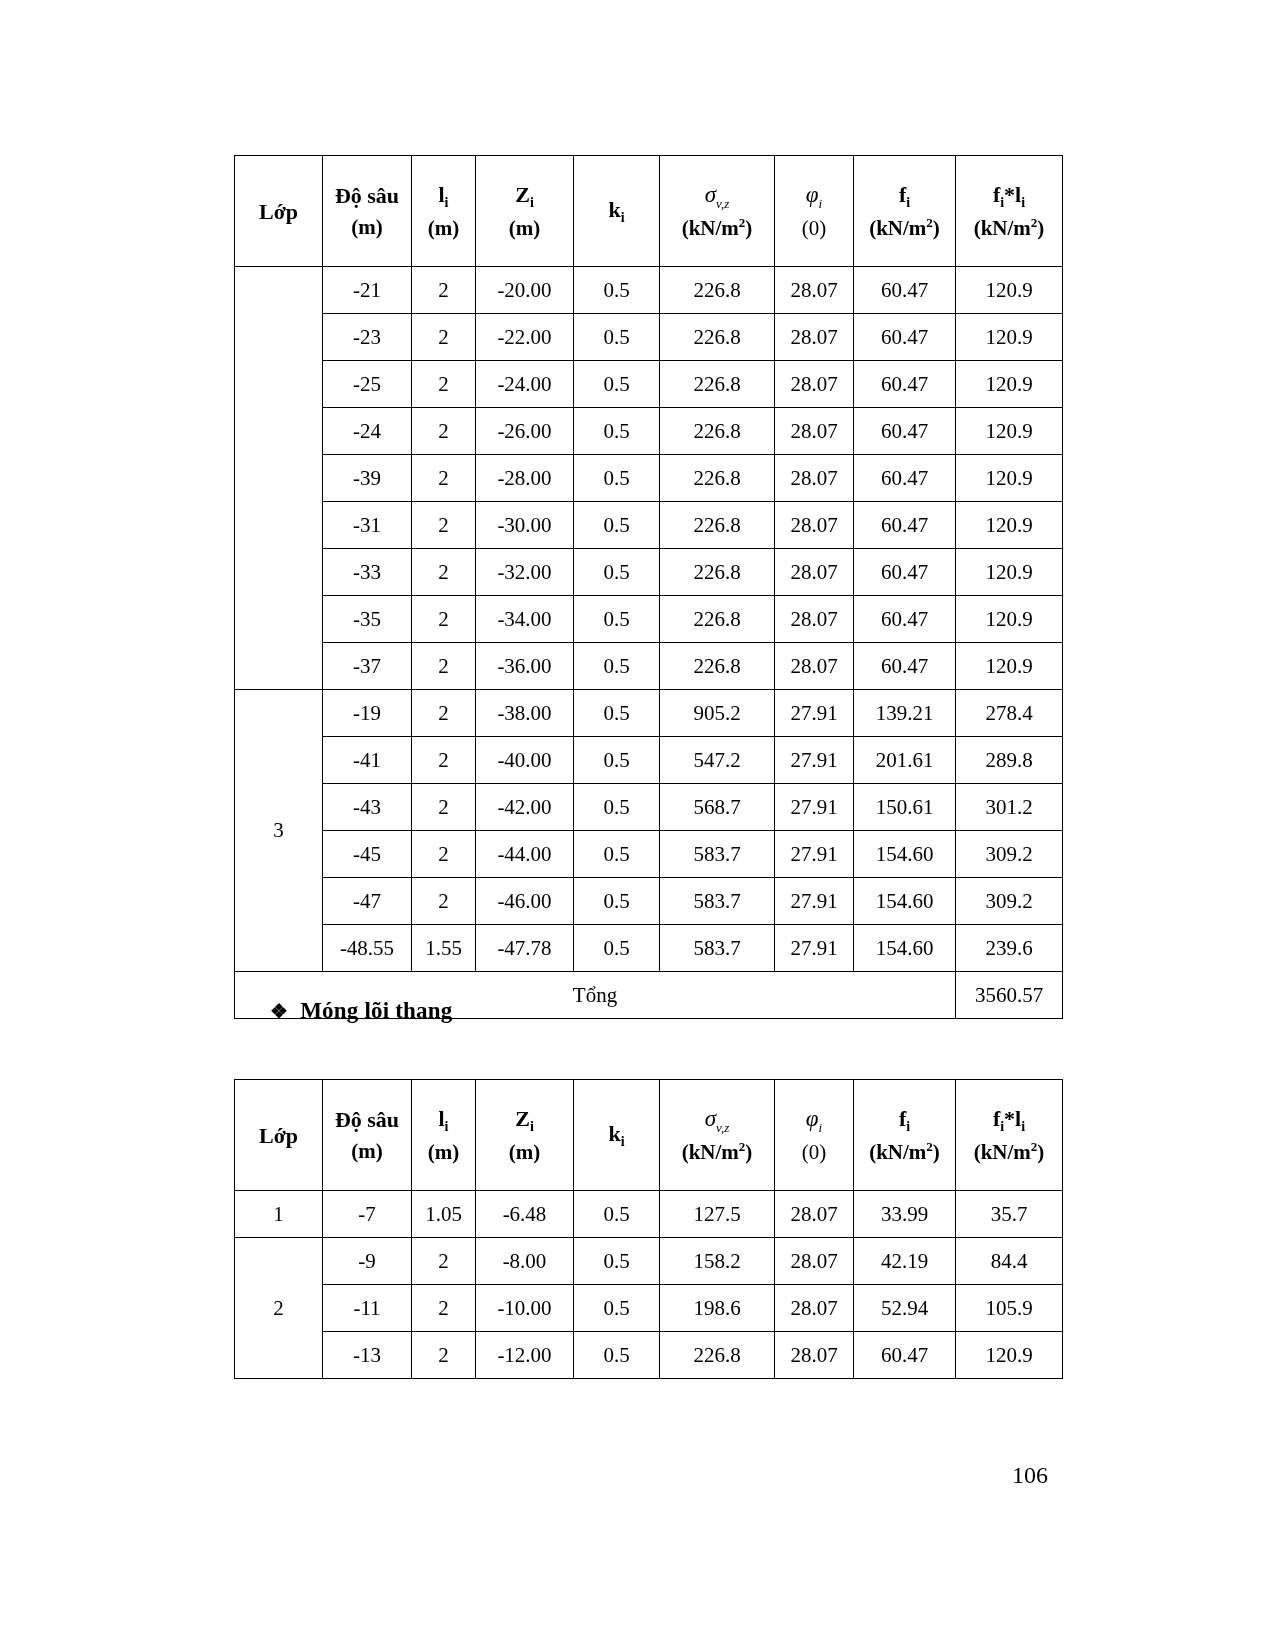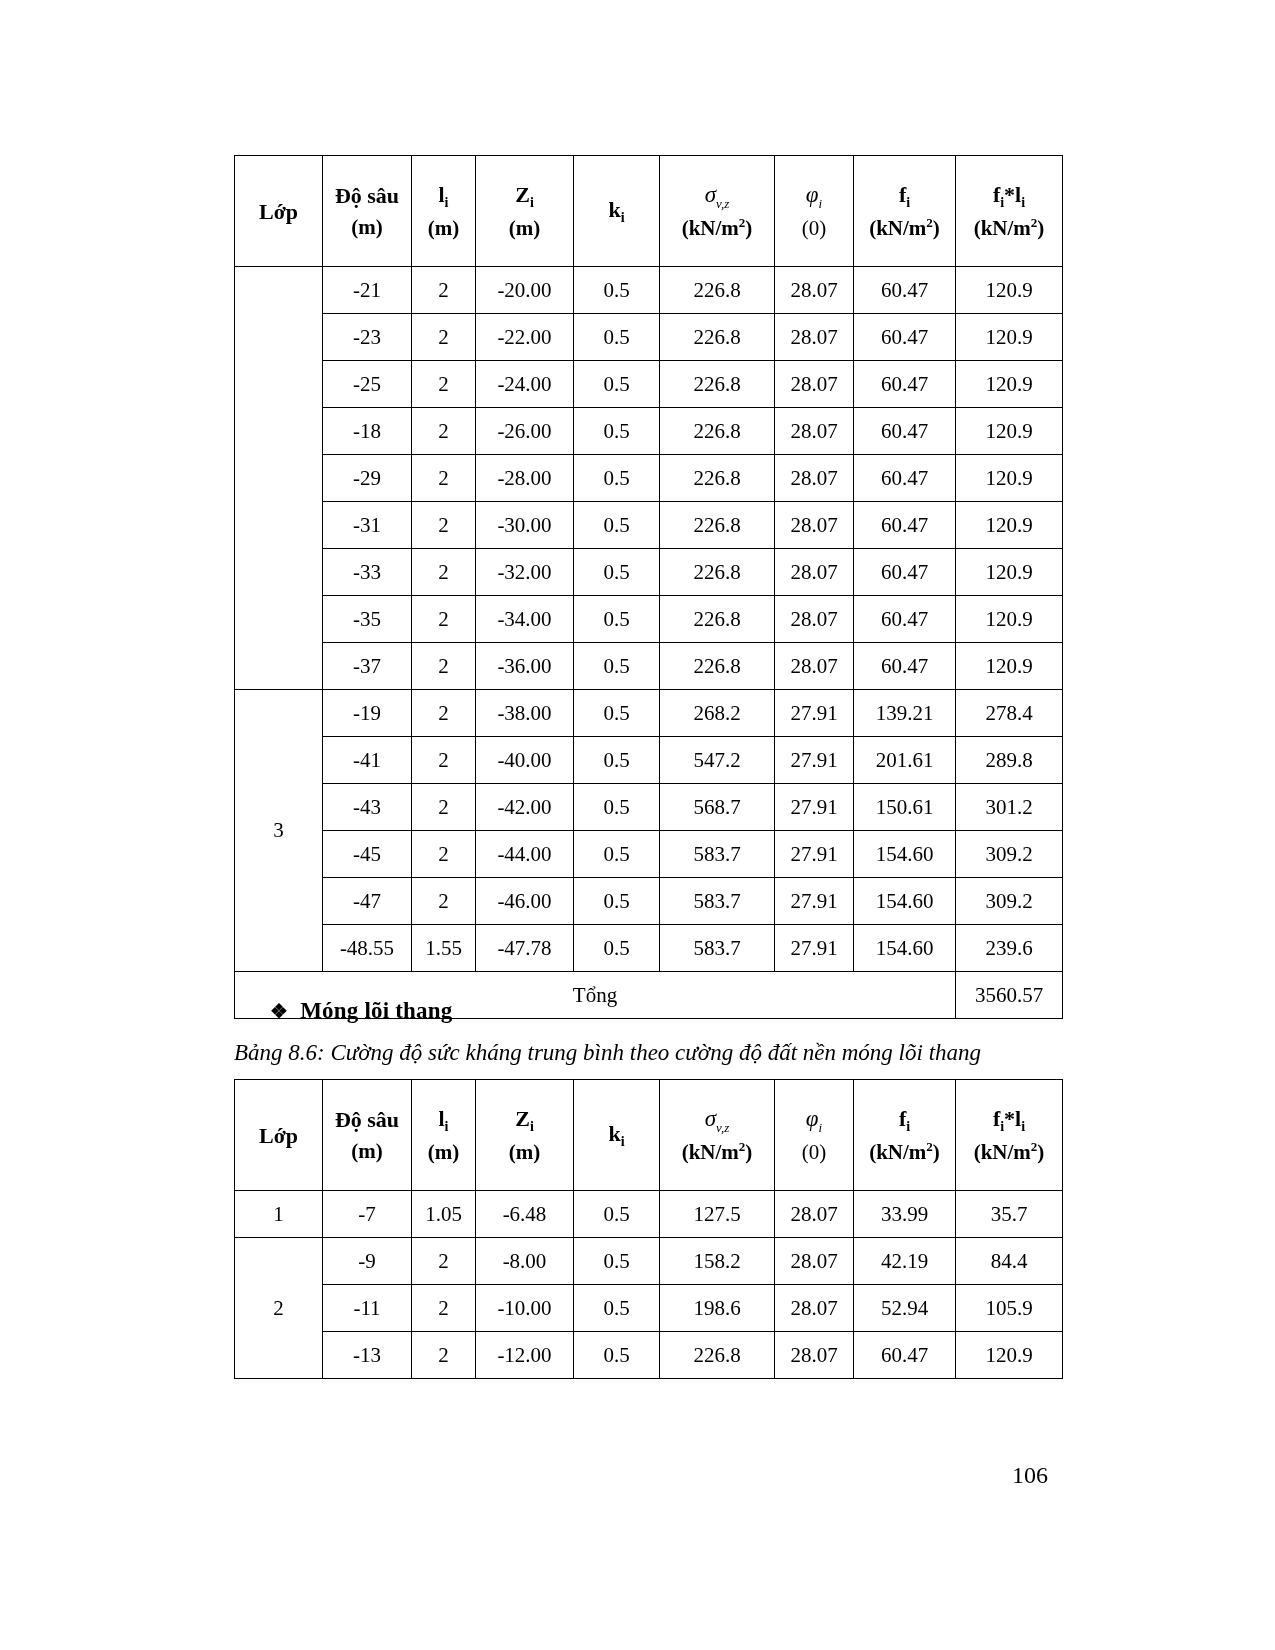--- a/index.html
+++ b/index.html
@@ -245,31 +245,31 @@
           <td>-25</td>
           <td>2</td>
           <td>-24.00</td>
           <td>0.5</td>
           <td>226.8</td>
           <td>28.07</td>
           <td>60.47</td>
           <td>120.9</td>
         </tr>
         <tr>
-          <td>-18</td>
+          <td>-24</td>
           <td>2</td>
           <td>-26.00</td>
           <td>0.5</td>
           <td>226.8</td>
           <td>28.07</td>
           <td>60.47</td>
           <td>120.9</td>
         </tr>
         <tr>
-          <td>-29</td>
+          <td>-39</td>
           <td>2</td>
           <td>-28.00</td>
           <td>0.5</td>
           <td>226.8</td>
           <td>28.07</td>
           <td>60.47</td>
           <td>120.9</td>
         </tr>
         <tr>
           <td>-31</td>
@@ -310,21 +310,21 @@
           <td>28.07</td>
           <td>60.47</td>
           <td>120.9</td>
         </tr>
         <tr>
           <td rowspan="6">3</td>
           <td>-19</td>
           <td>2</td>
           <td>-38.00</td>
           <td>0.5</td>
-          <td>268.2</td>
+          <td>905.2</td>
           <td>27.91</td>
           <td>139.21</td>
           <td>278.4</td>
         </tr>
         <tr>
           <td>-41</td>
           <td>2</td>
           <td>-40.00</td>
           <td>0.5</td>
           <td>547.2</td>
@@ -376,21 +376,20 @@
           <td colspan="8">Tổng</td>
           <td>3560.57</td>
         </tr>
       </tbody>
   </table>
 
   <div class="bullet-line">
     <span class="bullet-glyph">❖</span><span>Móng lõi thang</span>
   </div>
 
-  <div class="caption">Bảng 8.6: Cường độ sức kháng  trung bình theo cường độ đất nền móng lõi thang</div>
 
   <table class="doc-table" id="table2">
     <colgroup>
       <col class="c-lop">
         <col class="c-dosau">
         <col class="c-li">
         <col class="c-zi">
         <col class="c-ki">
       <col class="c-sig">
         <col class="c-phi">

